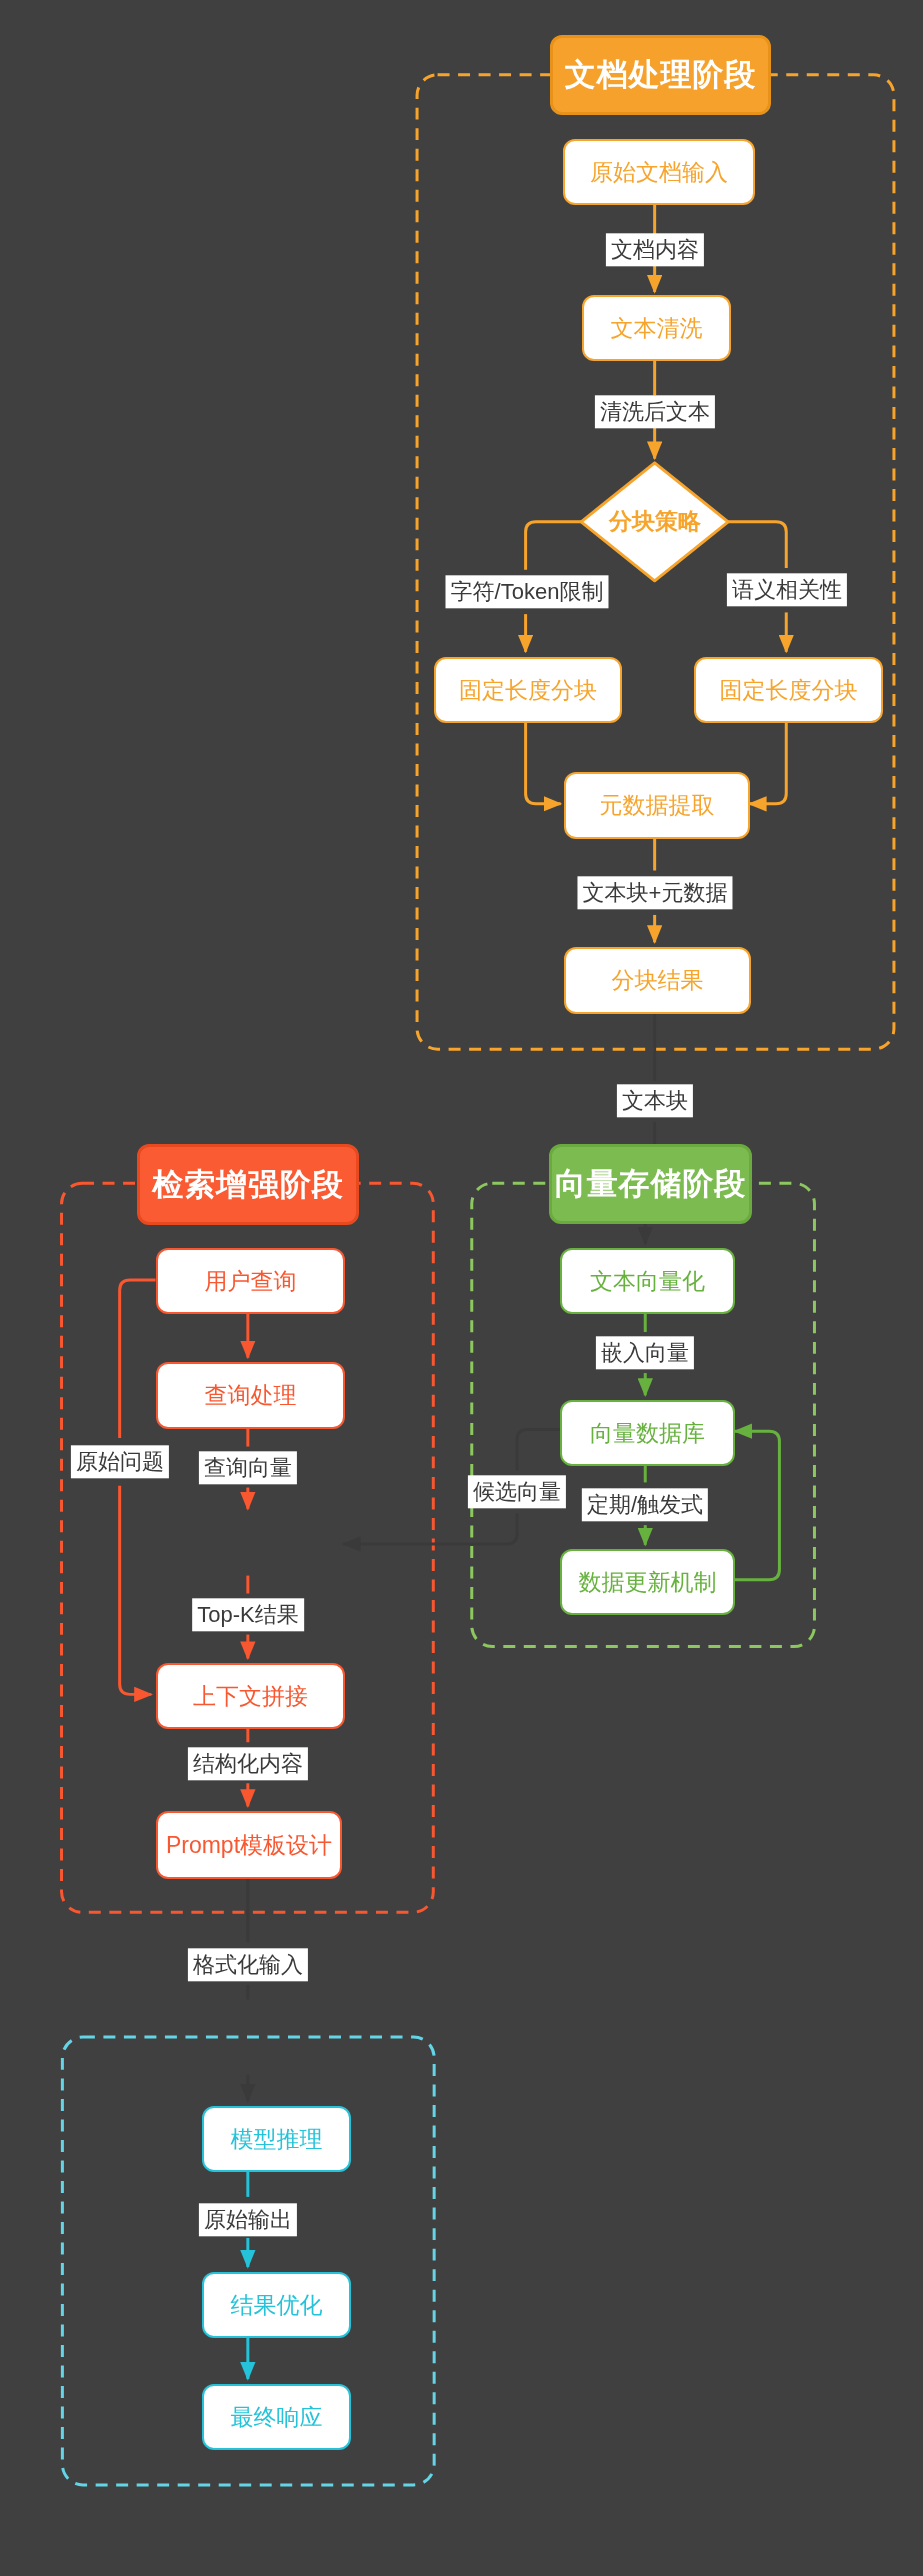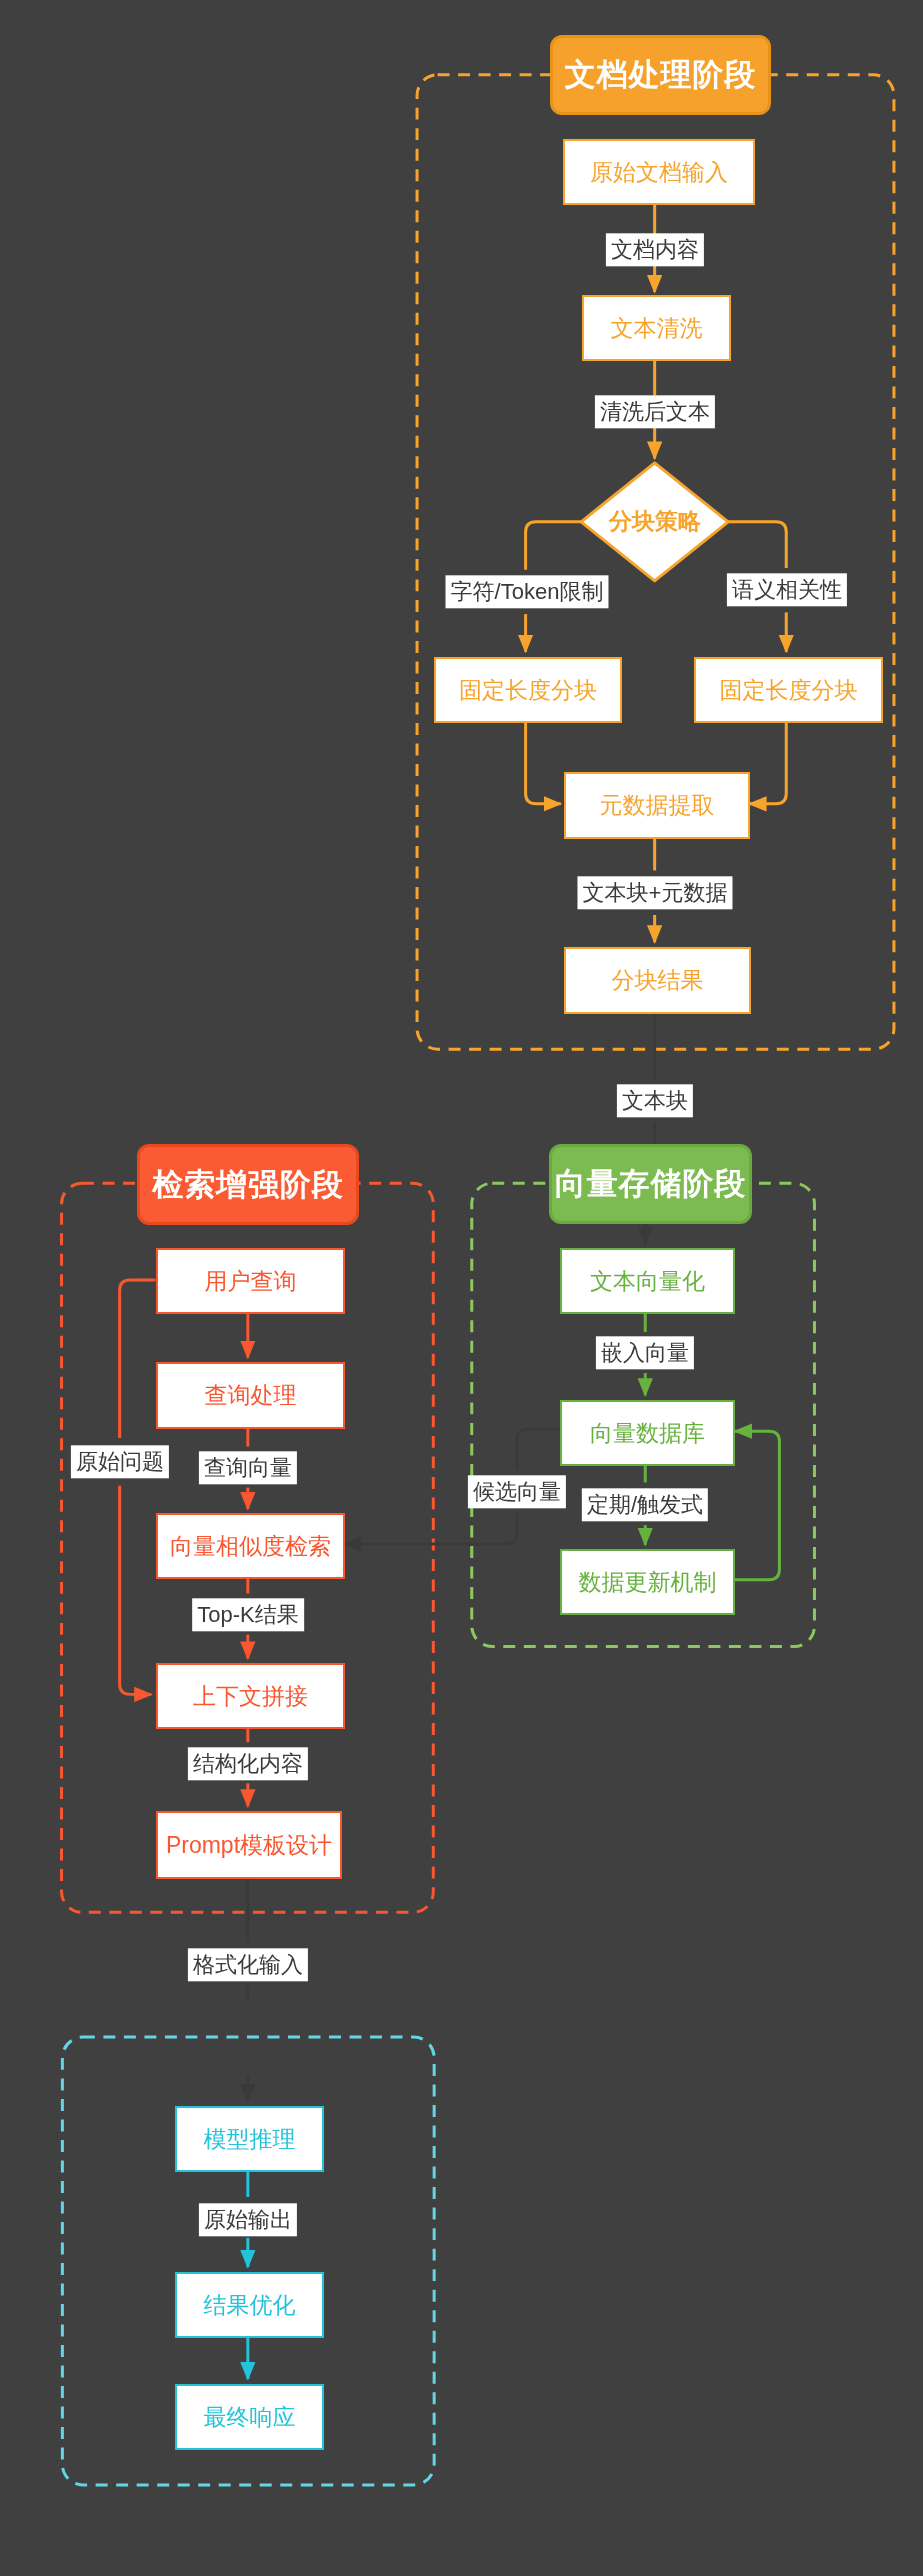--- a/index.html
+++ b/index.html
@@ -15,25 +15,25 @@
   .layer{position:absolute;left:0;top:0;z-index:1;}
 
   .hd{position:absolute;z-index:3;display:flex;align-items:center;justify-content:center;
       color:#fff;font-weight:bold;font-size:31px;border-radius:12px;letter-spacing:0.9px;}
   .hd-doc{left:550px;top:35px;width:215px;height:74px;background:var(--orange-fill);border:3.4px solid var(--orange-border);}
   .hd-ret{left:137px;top:1144px;width:216px;height:75px;background:var(--red-fill);border:3.4px solid var(--red-border);}
   .hd-vec{left:549px;top:1144px;width:197px;height:74px;background:var(--green-fill);border:3.4px solid var(--green-border);}
   .hd-llm{left:139px;top:2000px;width:219px;height:75px;background:var(--cyan-fill);border:3.4px solid var(--cyan-border);}
 
   .node{position:absolute;z-index:3;display:flex;align-items:center;justify-content:center;
-        background:#fff;border-radius:0;font-size:23px;font-weight:500;}
+        background:#fff;border-radius:12px;font-size:23px;font-weight:500;}
   .node.o{border:2.6px solid var(--orange);color:var(--orange);}
   .node.r{border:2.6px solid var(--red);color:var(--red);}
   .node.g{border:2.6px solid var(--green);color:var(--green);}
-  .node.c{border:2.6px solid var(--cyan);color:var(--cyan);}
+  .node.c{border:2.6px solid var(--cyan);color:var(--cyan);margin-left:27px;}
 
   .n-raw{left:563px;top:139px;width:188px;height:62px;}
   .n-clean{left:582px;top:295px;width:145px;height:62px;}
   .n-chunkL{left:434px;top:657px;width:184px;height:62px;}
   .n-chunkR{left:694px;top:657px;width:185px;height:62px;}
   .n-meta{left:564px;top:772px;width:182px;height:63px;}
   .n-result{left:564px;top:947px;width:183px;height:63px;}
   .n-diamond{position:absolute;z-index:3;left:595px;top:501px;width:120px;height:41px;
              display:flex;align-items:center;justify-content:center;color:var(--orange);
              font-size:23px;font-weight:700;}
@@ -156,21 +156,20 @@
   <div class="node o n-raw">原始文档输入</div>
   <div class="node o n-clean">文本清洗</div>
   <div class="n-diamond">分块策略</div>
   <div class="node o n-chunkL">固定长度分块</div>
   <div class="node o n-chunkR">固定长度分块</div>
   <div class="node o n-meta">元数据提取</div>
   <div class="node o n-result">分块结果</div>
 
   <div class="node r n-uq">用户查询</div>
   <div class="node r n-qp">查询处理</div>
-  <div class="node r n-vs">向量相似度检索</div>
   <div class="node r n-cc">上下文拼接</div>
   <div class="node r n-pt">Prompt模板设计</div>
 
   <div class="node g n-tv">文本向量化</div>
   <div class="node g n-db">向量数据库</div>
   <div class="node g n-du">数据更新机制</div>
 
   <div class="node c n-mi">模型推理</div>
   <div class="node c n-fr">最终响应</div>
   <div class="node c n-ro">结果优化</div>

